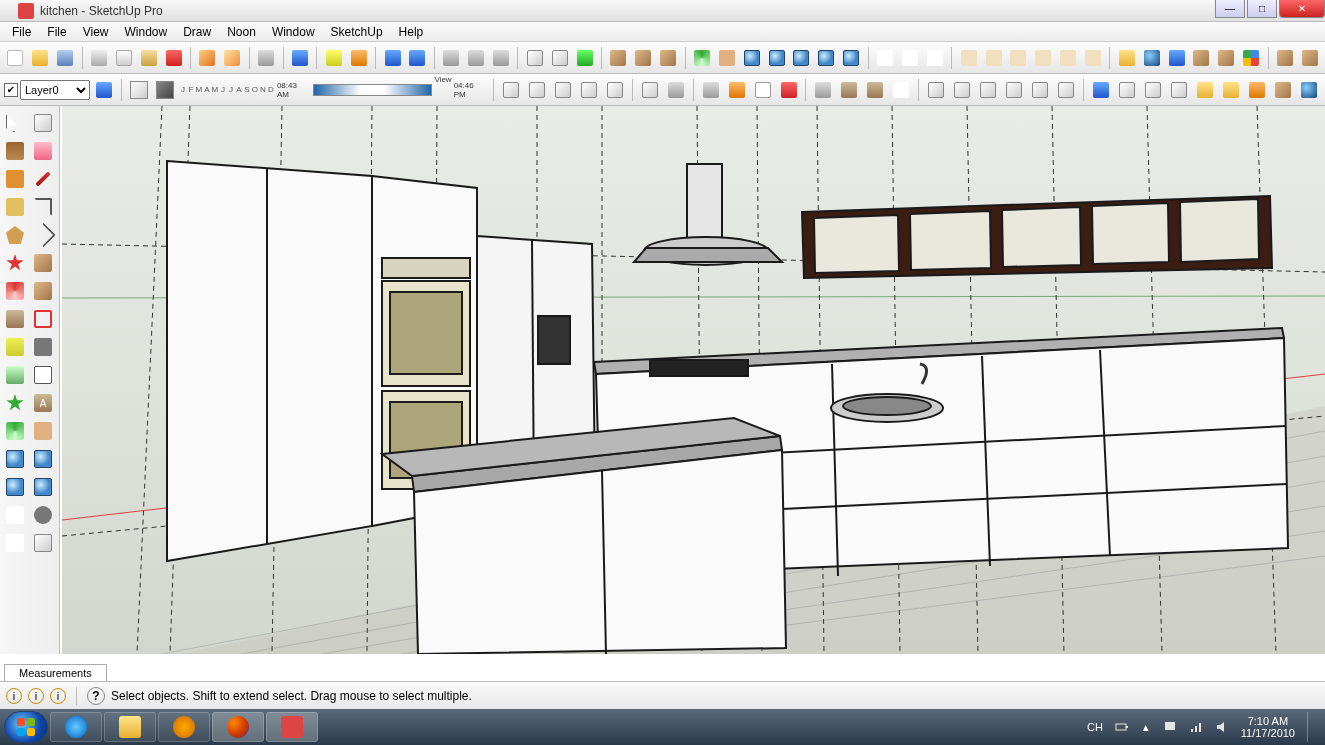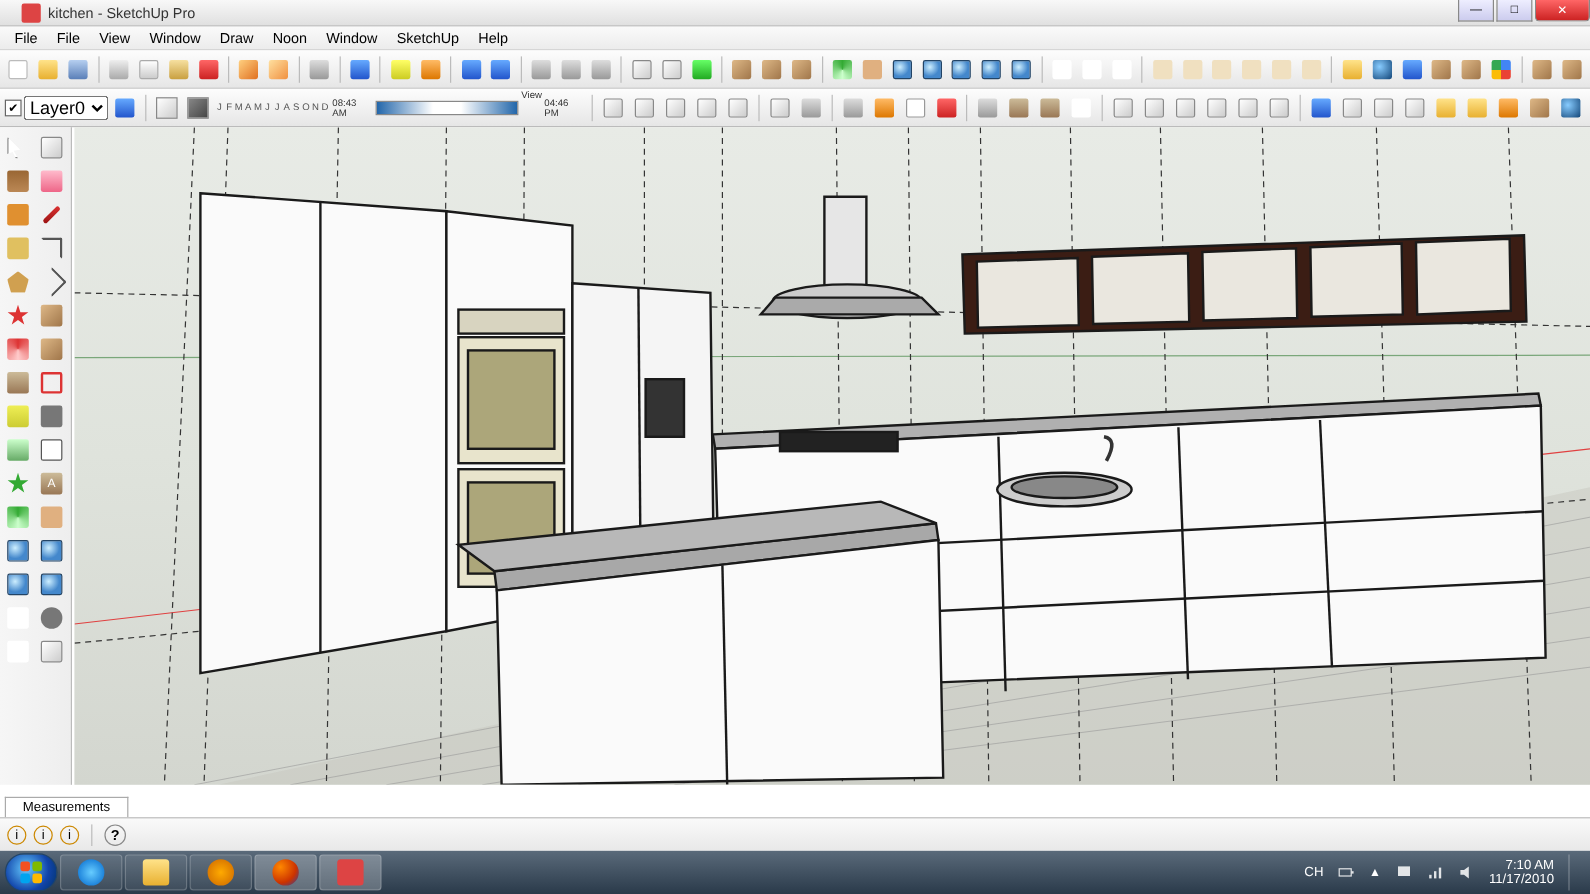--- a/index.html
+++ b/index.html
@@ -20,21 +20,21 @@
 .menubar span { padding: 2px 8px; cursor: default; }
 
 
 .toolbar-row { height: 32px; background: linear-gradient(to bottom, #fdfdfd, #e6e6e6); border-bottom: 1px solid #bbb; display: flex; align-items: center; padding: 0 4px; gap: 2px; overflow: hidden; }
 .tb-sep { width: 1px; height: 22px; background: #bbb; margin: 0 3px; }
 .tb-btn { width: 24px; height: 24px; border: 1px solid transparent; border-radius: 3px; display: flex; align-items: center; justify-content: center; font-size: 14px; cursor: default; }
 .tb-btn .ico { width: 16px; height: 16px; border-radius: 2px; }
 
 .layer-sel { display: flex; align-items: center; gap: 2px; }
 .layer-sel .chk { width: 14px; height: 14px; border: 1px solid #666; display: flex; align-items: center; justify-content: center; font-size: 10px; background: #fff; }
-.layer-sel select { font-size: 15px; height: 20px; width: 70px; }
+.layer-sel select { font-size: 11px; height: 20px; width: 70px; }
 
 .shadow-strip { display: flex; align-items: center; gap: 2px; font-size: 8px; }
 .shadow-strip .cube { width: 18px; height: 18px; border: 1px solid #888; background: linear-gradient(135deg,#fff,#ccc); }
 .month-strip { display: flex; }
 .month-strip span { width: 8px; font-size: 8px; text-align: center; color: #555; }
 .time-bar { width: 120px; height: 12px; background: linear-gradient(to right, #26a, #fff 40%, #fff 60%, #26a); border: 1px solid #888; position: relative; }
 .time-lbl { font-size: 8px; color: #333; }
 
 
 .left-tools { position: absolute; left: 0; top: 106px; width: 60px; background: linear-gradient(to right, #f6f6f6, #eee); border-right: 1px solid #bbb; height: 548px; padding: 4px 2px; }
@@ -53,21 +53,21 @@
 .status-bar .help-ico { width: 18px; height: 18px; border-radius: 50%; border: 1px solid #888; display: flex; align-items: center; justify-content: center; font-size: 12px; font-weight: bold; }
 
 
 .taskbar { position: absolute; left: 0; right: 0; bottom: 0; height: 36px; background: linear-gradient(to bottom, #5a6a7a, #2a3a4a); display: flex; align-items: center; padding: 0 4px; gap: 2px; }
 .start-orb { width: 44px; height: 32px; border-radius: 16px; background: radial-gradient(circle at 40% 40%, #6cf, #14a 60%, #036); border: 1px solid #246; display: flex; align-items: center; justify-content: center; }
 .start-orb svg { width: 20px; height: 20px; }
 .task-item { width: 52px; height: 30px; border: 1px solid rgba(255,255,255,0.2); border-radius: 3px; display: flex; align-items: center; justify-content: center; background: rgba(255,255,255,0.08); }
 .task-item.active { background: rgba(255,255,255,0.25); }
 .task-item .ti-ico { width: 22px; height: 22px; border-radius: 3px; }
 .tray { margin-left: auto; display: flex; align-items: center; gap: 12px; color: #fff; font-size: 11px; padding-right: 6px; }
-.tray .clock { text-align: right; line-height: 1.1; }
+.tray .clock { text-align: center; line-height: 1.1; }
 .tray-ico { width: 14px; height: 14px; opacity: 0.85; }
 
 
 .c-blank { background: #fff; border: 1px solid #bbb; }
 .c-folder { background: linear-gradient(#ffe38a,#e8b030); }
 .c-disk { background: linear-gradient(#b6cff0,#5a7fb8); }
 .c-print { background: linear-gradient(#ddd,#999); }
 .c-cut { background: linear-gradient(#eee,#aaa); }
 .c-copy { background: linear-gradient(#fff,#ccc); border:1px solid #aaa;}
 .c-paste { background: linear-gradient(#f6e0a0,#c9a040); }
@@ -652,20 +652,21 @@
 </div>
 
 <div class="measure-tab">Measurements</div>
 
 <div class="status-bar">
   <div class="info-ico" style="border-color:#c80">i</div>
   <div class="info-ico" style="border-color:#c80">i</div>
   <div class="info-ico" style="border-color:#c80">i</div>
   <div style="width:1px;height:18px;background:#bbb;margin:0 4px"></div>
   <div class="help-ico">?</div>
+  <span>Select objects. Shift to extend select. Drag mouse to select multiple.</span>
 </div>
 
 <div class="taskbar">
   <div class="start-orb">
     <svg viewBox="0 0 20 20">
         <g fill="#fff">
           <rect x="1" y="1" width="8" height="8" rx="2" fill="#f25022"></rect>
           <rect x="11" y="1" width="8" height="8" rx="2" fill="#7fba00"></rect>
           <rect x="1" y="11" width="8" height="8" rx="2" fill="#00a4ef"></rect>
           <rect x="11" y="11" width="8" height="8" rx="2" fill="#ffb900"></rect>

